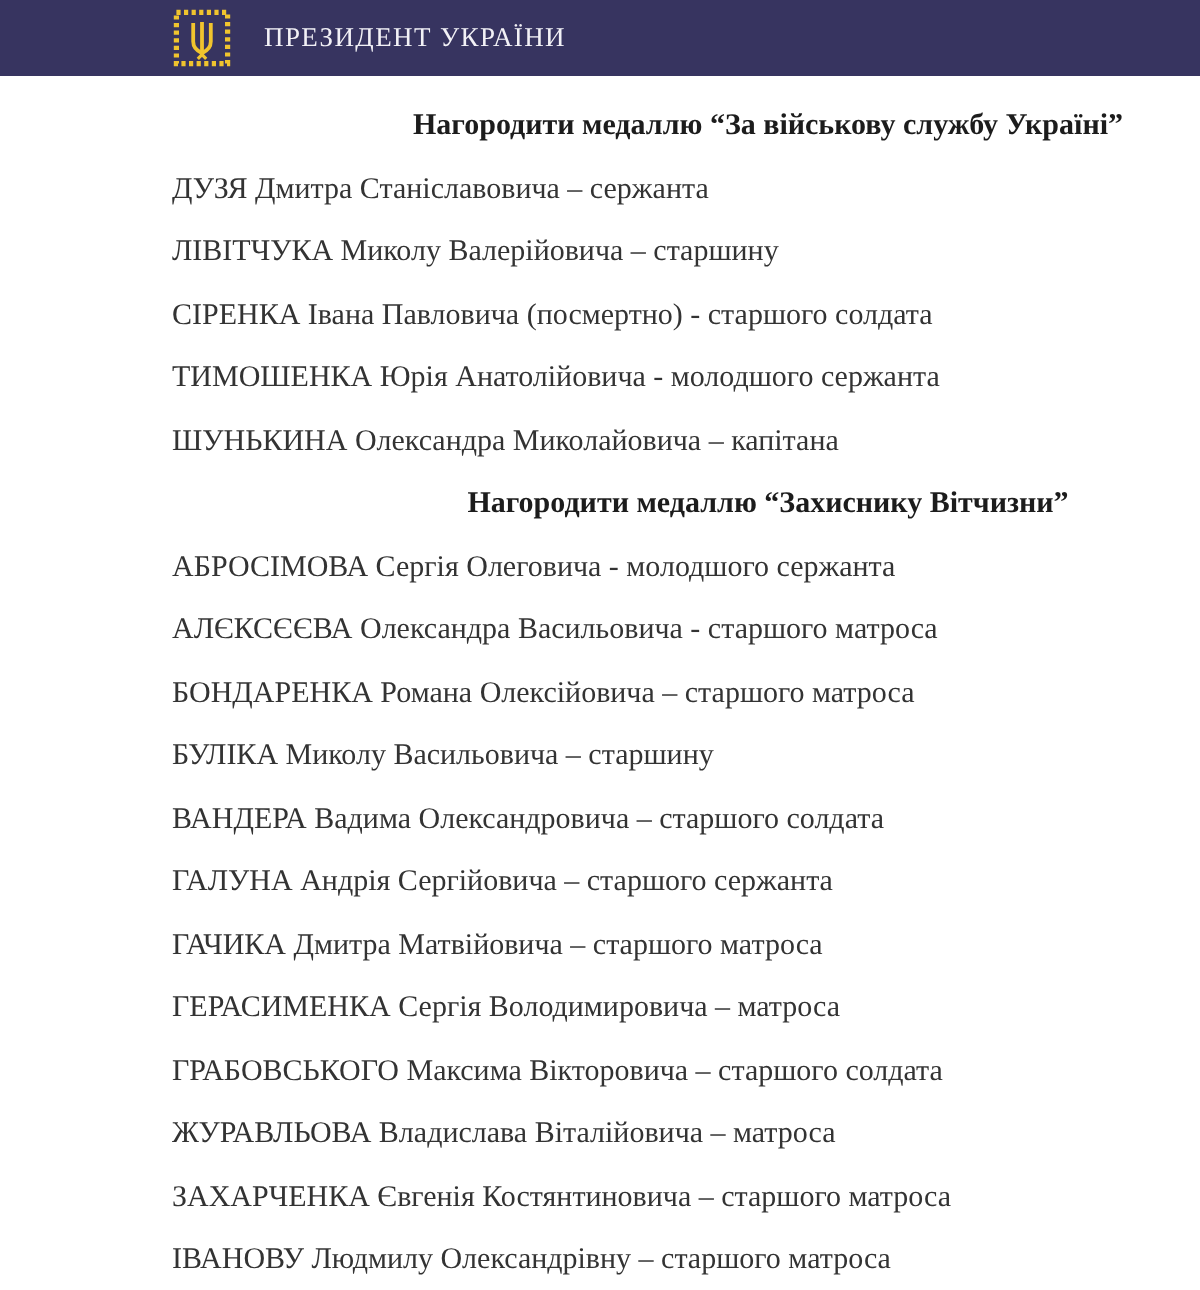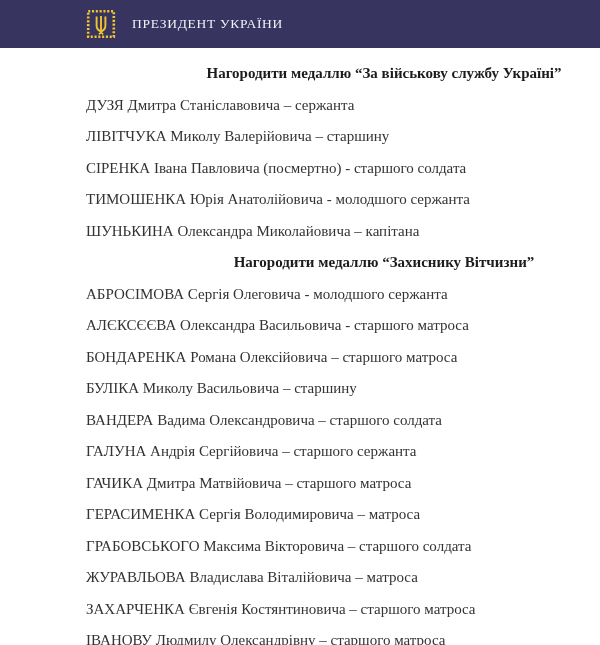--- a/index.html
+++ b/index.html
@@ -8,21 +8,21 @@
     background: #ffffff;
     font-family: "Liberation Serif", "DejaVu Serif", serif;
   }
   body {
     width: 600px;
     height: 645px;
     overflow: hidden;
     position: relative;
   }
   .site-header {
-    height: 48px;
+    height: 38px;
     background: #373460;
     display: flex;
     align-items: center;
   }
   .brand {
     display: flex;
     align-items: center;
     margin-left: 86px;
     gap: 16px;
     cursor: pointer;

